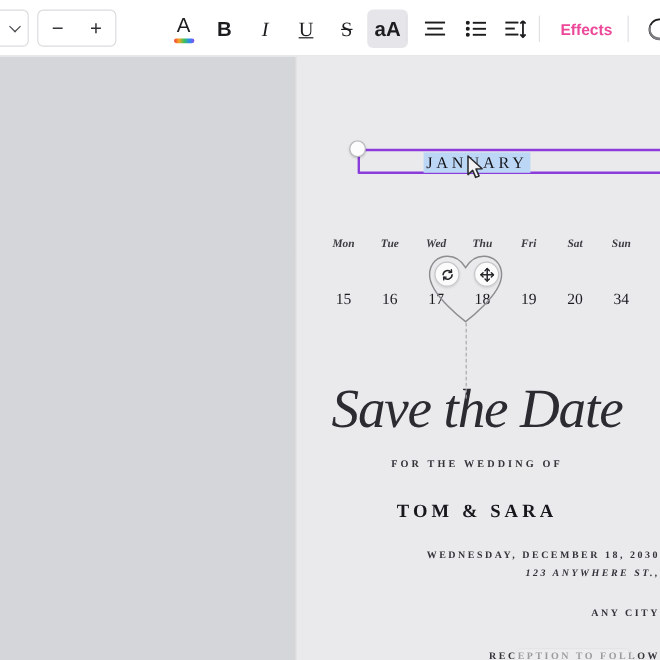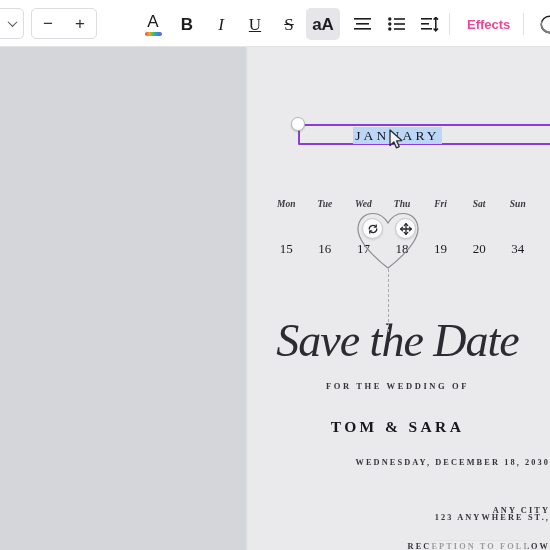--- a/index.html
+++ b/index.html
@@ -288,21 +288,21 @@
   .detail {
     font-family: "Liberation Serif", serif;
     font-size: 8.3px;
     letter-spacing: 2.1px;
     color: #33333a;
     font-weight: 700;
     text-align: right;
   }
   .d1 { top: 411px; }
   .d2 { top: 426px; }
-  .d3 { top: 466px; }
+  .d3 { top: 426px; font-style: italic; }
   .d4 { top: 459px; }
   .d5 { top: 495px; }
 
   
   #bottom-pill {
     position: absolute;
     left: 183px; top: 493px;
     width: 100px; height: 30px;
     border: 1px solid #e0e0e3;
     border-radius: 8px;

